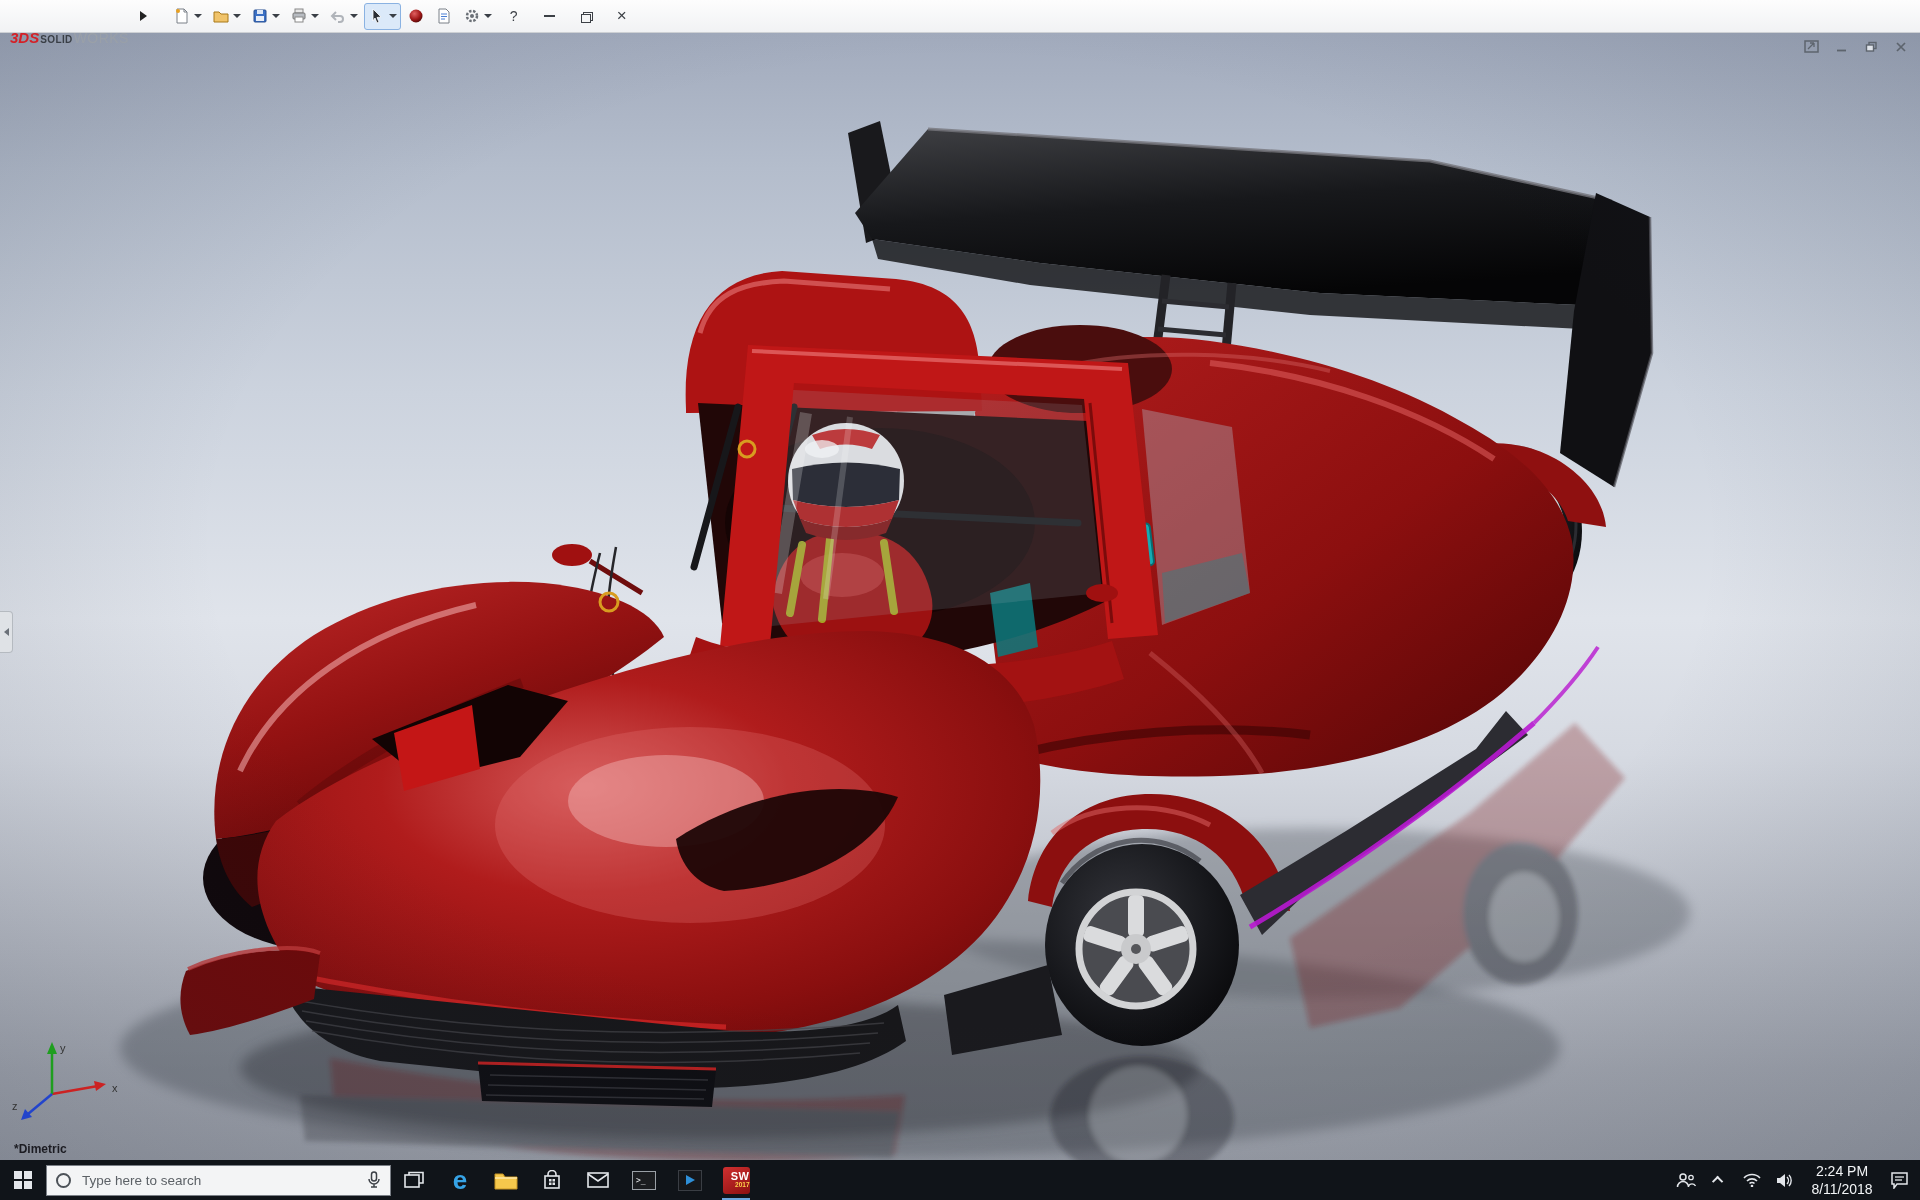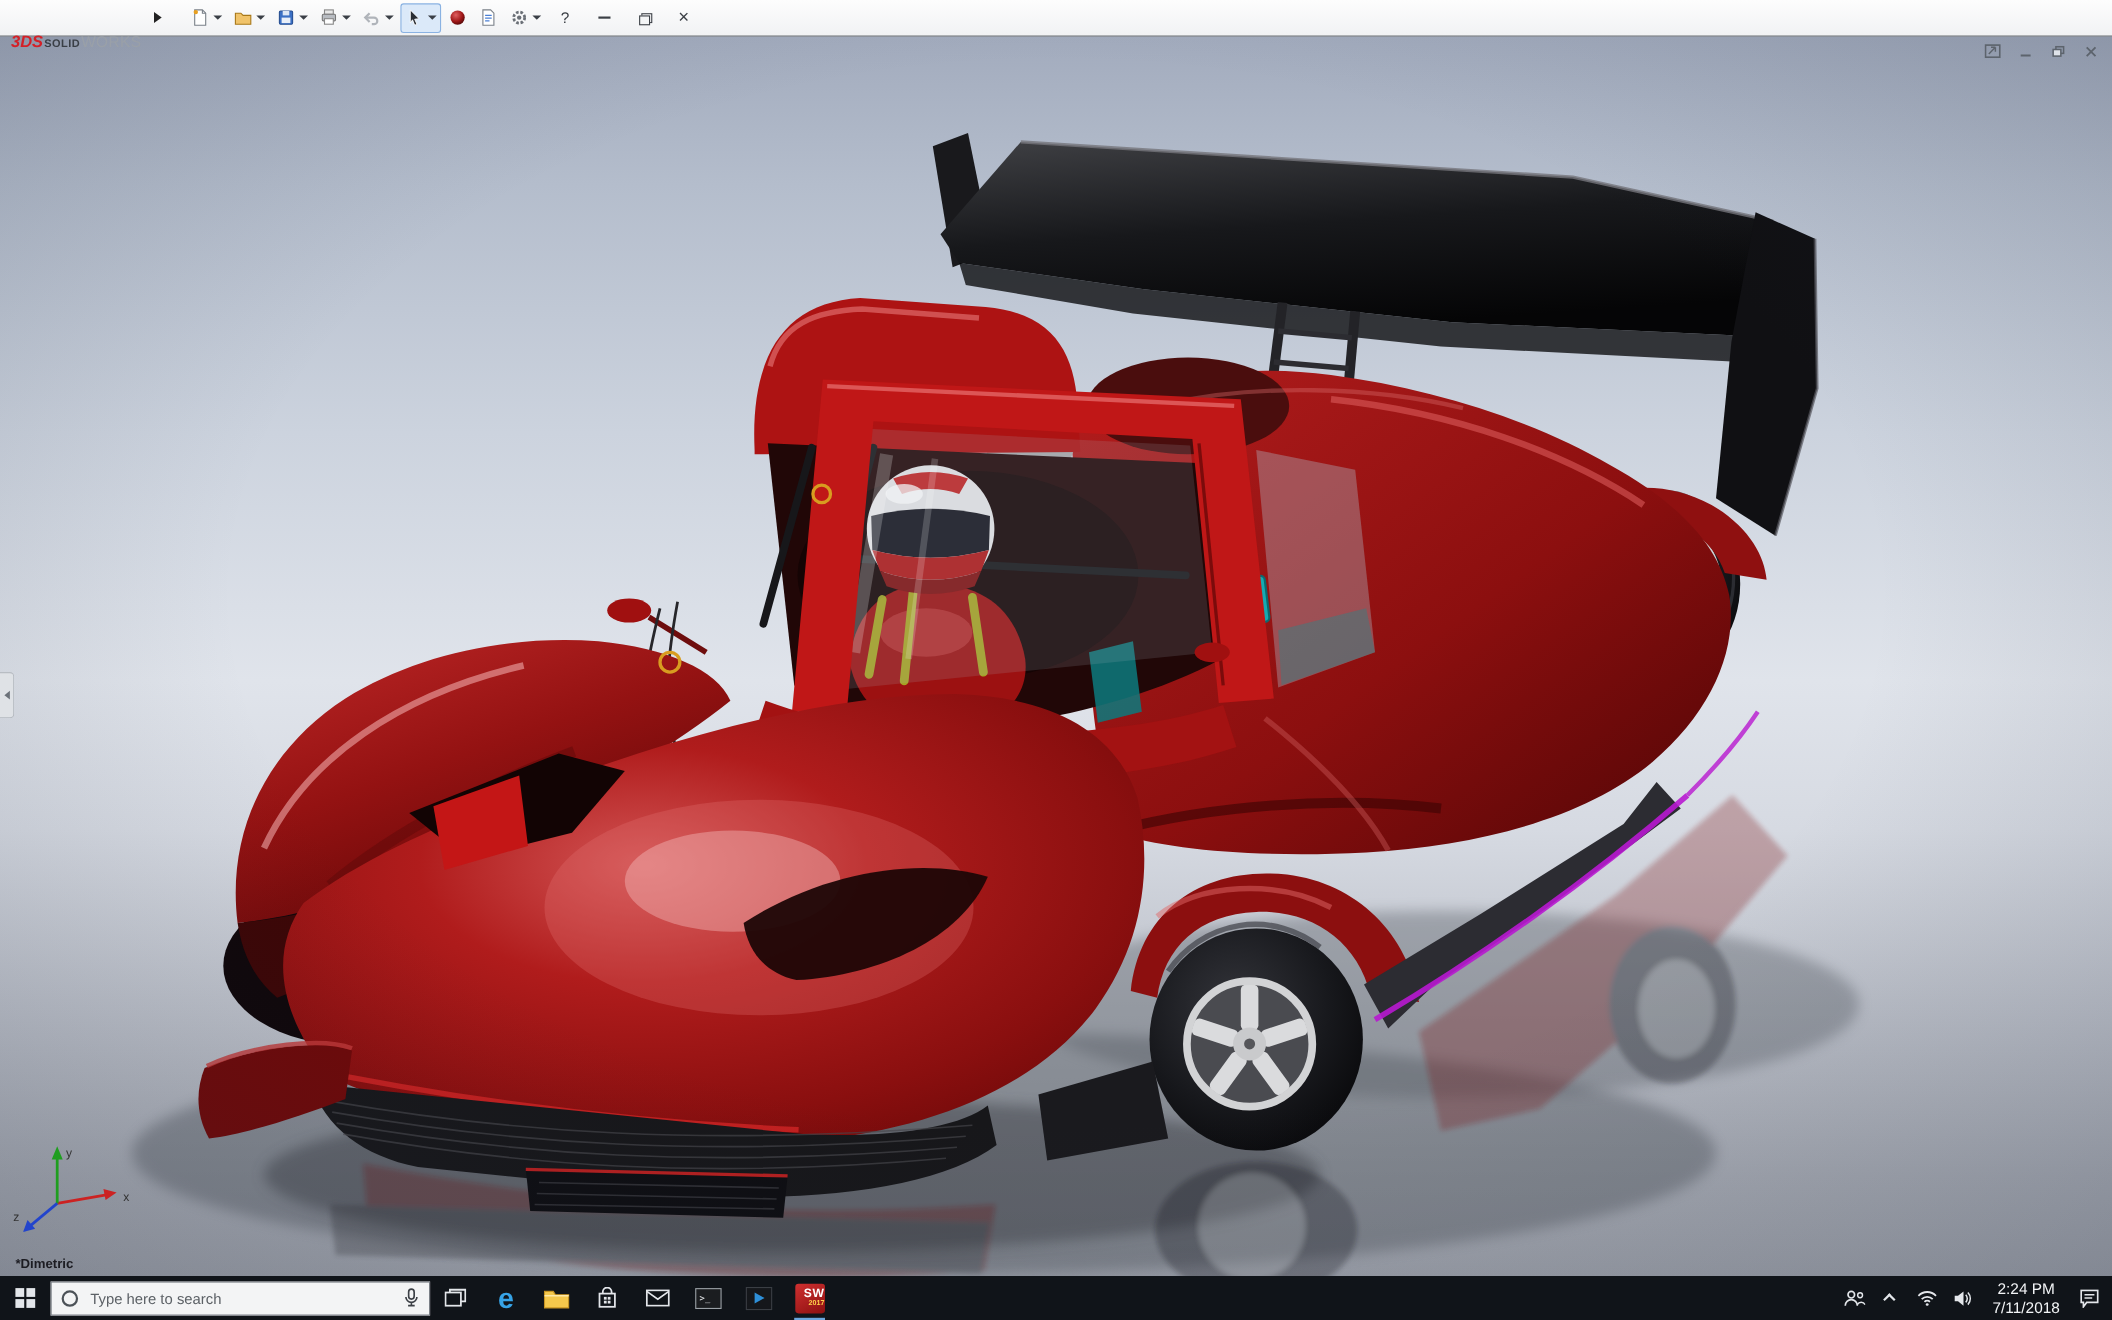--- a/index.html
+++ b/index.html
@@ -513,21 +513,21 @@
         </svg>
     </button>
     <button class="tray-btn">
       <svg width="18" height="15" viewBox="0 0 18 15">
           <polygon points="1,5 4,5 9,1 9,14 4,10 1,10" fill="#e3e6ea"></polygon>
           <path d="M11,4 a5,5 0 0 1 0,7 M13,2 a8,8 0 0 1 0,11" fill="none" stroke="#e3e6ea" stroke-width="1.4"></path>
         </svg>
     </button>
     <button class="clock">
       <div>2:24 PM</div>
-      <div>7/11/2018</div>
+      <div>8/11/2018</div>
     </button>
     <button class="tray-btn">
       <svg width="19" height="17" viewBox="0 0 19 17">
           <path d="M2,1 h15 v11 h-10 l-3,4 v-4 h-2 z" fill="none" stroke="#e3e6ea" stroke-width="1.5"></path>
           <line x1="5" y1="5" x2="14" y2="5" stroke="#e3e6ea" stroke-width="1.3"></line>
           <line x1="5" y1="8" x2="12" y2="8" stroke="#e3e6ea" stroke-width="1.3"></line>
         </svg>
     </button>
   </div>
 </footer>

